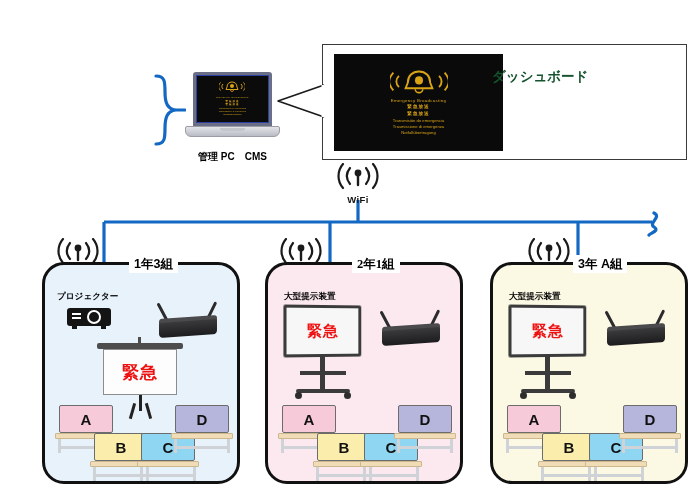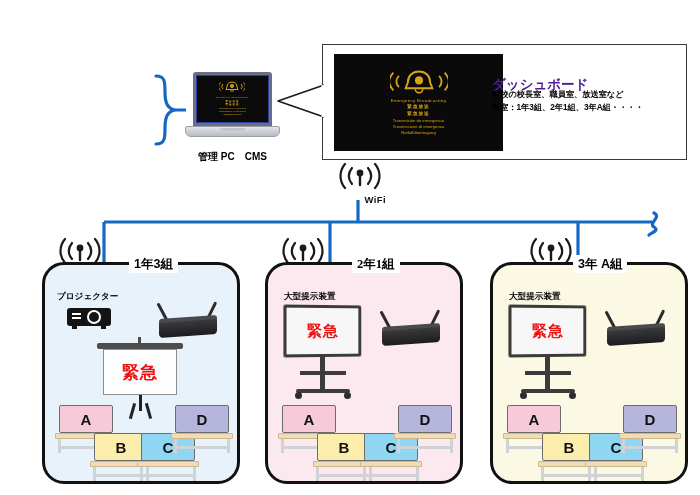--- a/index.html
+++ b/index.html
@@ -64,21 +64,21 @@
     left:322px;top:44px;width:365px;height:116px;
     border:1.4px solid #3a3a3a;background:#fff;box-sizing:border-box;
   }
   #dash-screen{
     position:absolute;left:11px;top:9px;width:169px;height:97px;
     background:#0a0a0a;overflow:hidden;
     display:flex;flex-direction:column;align-items:center;
     justify-content:center;
   }
   #dash-title{
-    left:492px;top:76px;font-size:13.5px;font-weight:bold;color:#4c1d95;
+    left:492px;top:68px;font-size:13.5px;font-weight:bold;color:#14532d;
     white-space:nowrap;
   }
   #dash-sub{
     left:492px;top:88px;font-size:8.2px;font-weight:bold;color:#000;
     line-height:13px;white-space:nowrap;
   }
   
   #dash-arrow{left:276px;top:84px;}
   .bell-txt{
     color:#d9a316;text-align:center;line-height:1.45;
@@ -90,21 +90,21 @@
   .bell-txt .l4{font-size:4.2px;}
   .bell-txt .l5{font-size:4.2px;}
   .bell-txt .l6{font-size:4.2px;}
 
   
   .bell-txt.tiny .l1{font-size:2.3px;}
   .bell-txt.tiny .l2,.bell-txt.tiny .l3{font-size:2.5px;}
   .bell-txt.tiny .l4,.bell-txt.tiny .l5,.bell-txt.tiny .l6{font-size:2.2px;}
 
   
-  .wifi-node{position:absolute;text-align:right;}
+  .wifi-node{position:absolute;text-align:center;}
   .wifi-label{
     font-size:9.5px;font-weight:bold;color:#111;
     letter-spacing:.4px;margin-top:-1px;
   }
 
   
   #net-svg{position:absolute;left:0;top:0;width:700px;height:495px;
            pointer-events:none;}
 
   
@@ -299,24 +299,20 @@
         <div class="l1">Emergency Broadcasting</div>
         <div class="l2">緊急放送</div>
         <div class="l3">緊急放送</div>
         <div class="l4">Transmisión de emergencia</div>
         <div class="l5">Trasmissione di emergenza</div>
         <div class="l6">Notfallübertragung</div>
       </div>
     </div>
   </div>
   <div class="abs" id="dash-title">ダッシュボード</div>
-  <div class="abs" id="dash-sub">
-    <div>学校の校長室、職員室、放送室など</div>
-    <div>教室：1年3組、2年1組、3年A組・・・・</div>
-  </div>
 
   <svg class="abs" id="dash-arrow" width="50" height="34">
     <path d="M48 1 L2 17 L48 33" fill="#ffffff" stroke="#1a1a1a" stroke-width="1.6" stroke-linejoin="round"></path>
     <line x1="47" y1="1" x2="47" y2="33" stroke="#ffffff" stroke-width="3"></line>
   </svg>
 
   <svg id="net-svg">
 
     <line x1="358" y1="200" x2="358" y2="222" stroke="#1268c3" stroke-width="3.2"></line>
 

